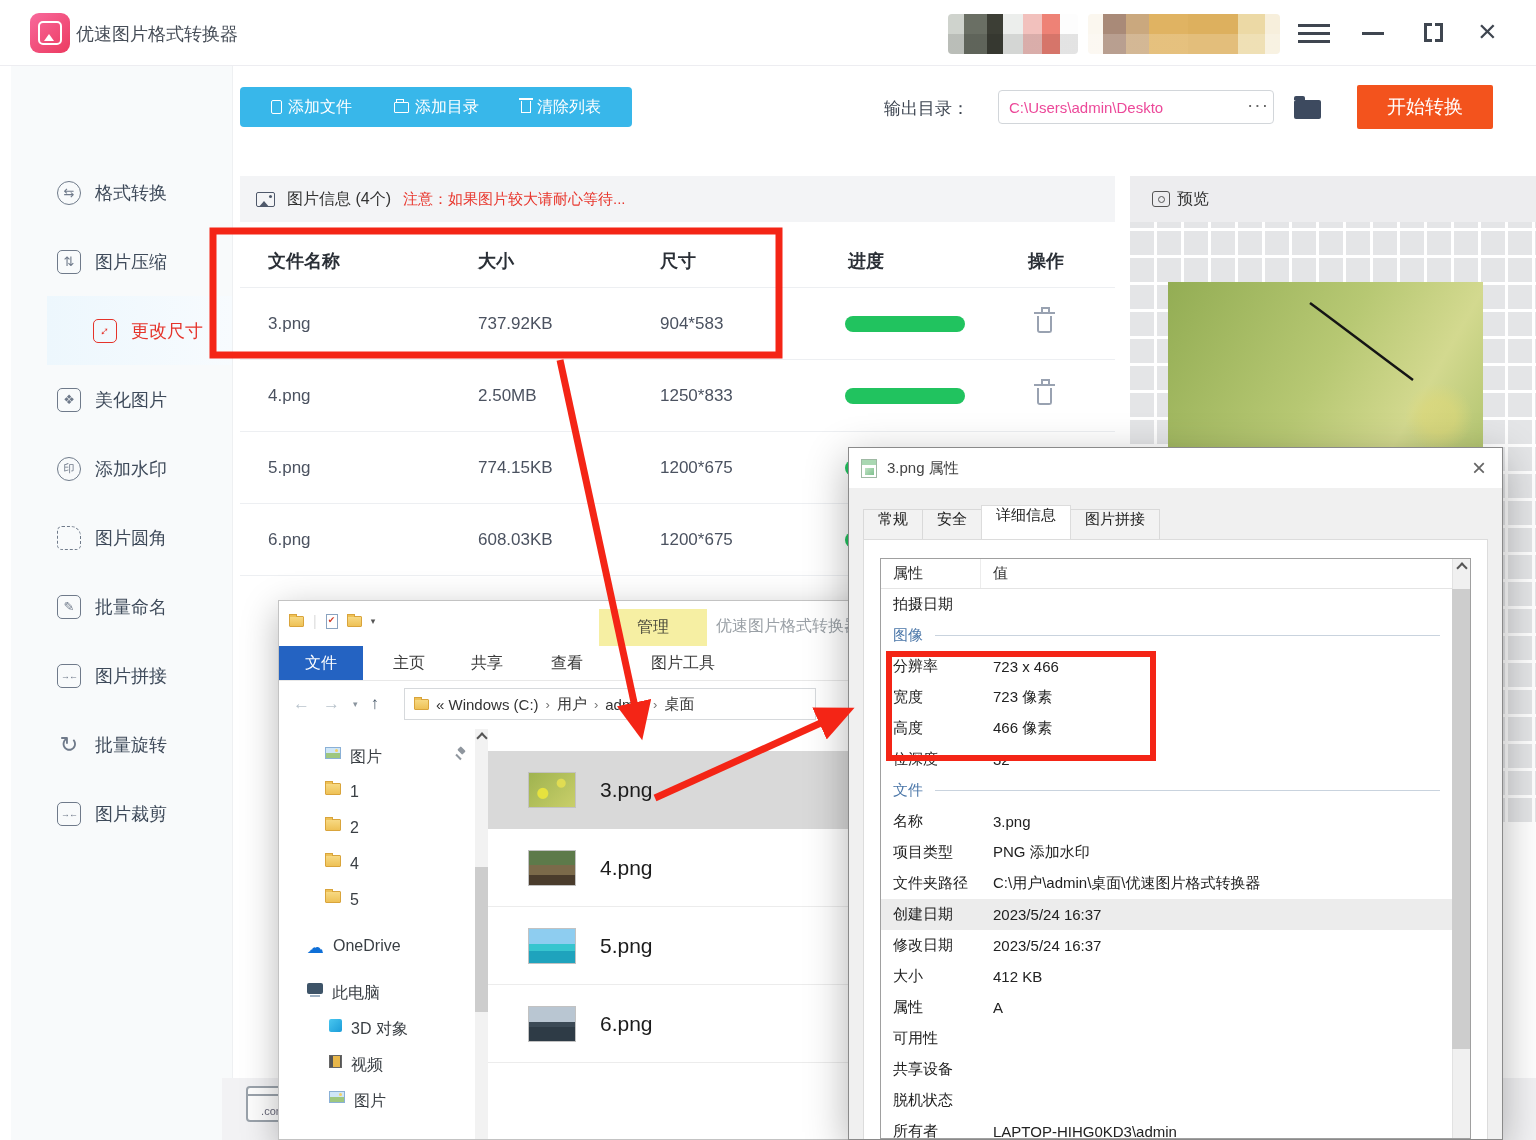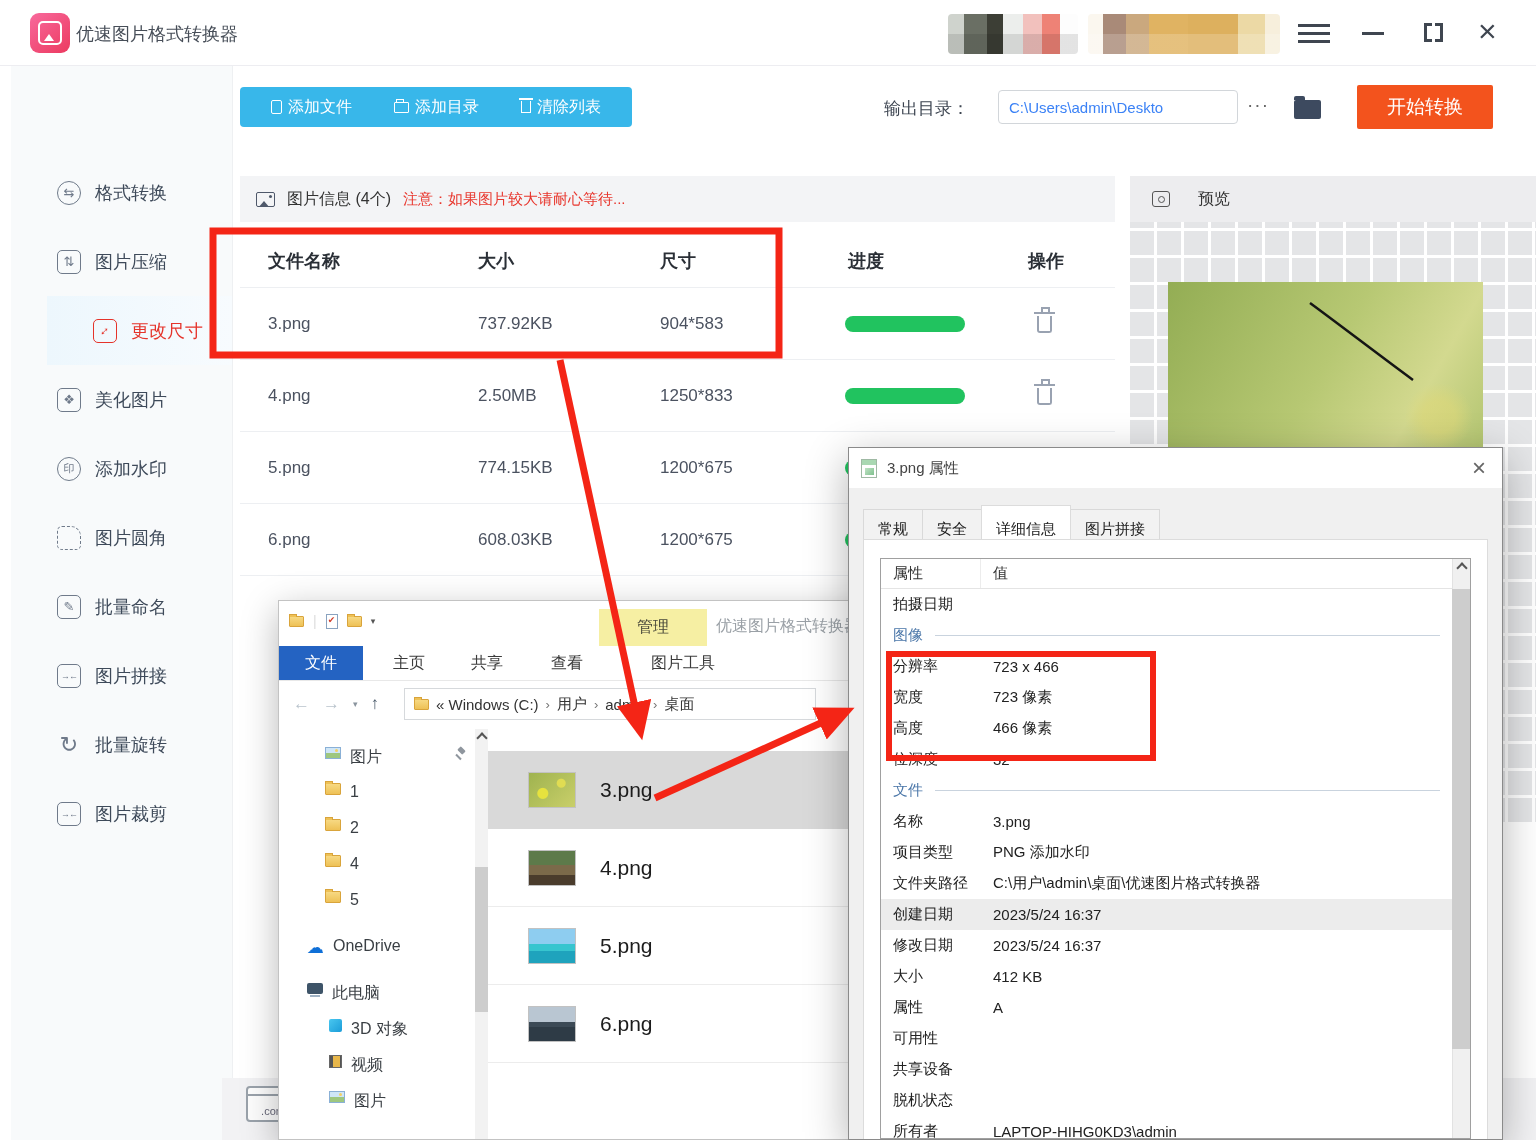--- a/index.html
+++ b/index.html
@@ -48,22 +48,22 @@
 
 #btn-group { position:absolute; left:240px; top:87px; width:392px; height:40px; background:#38b7ea; border-radius:4px;
   display:flex; align-items:center; justify-content:space-around; padding:0 10px; color:#fff; font-size:16px; z-index:2; }
 .tbtn { display:flex; align-items:center; gap:6px; cursor:pointer; }
 .w-file { width:11px; height:14px; border:1.6px solid #fff; border-radius:2px; }
 .w-folder { width:15px; height:11px; border:1.6px solid #fff; border-radius:1px; position:relative; }
 .w-folder::before { content:""; position:absolute; top:-4px; left:1px; width:6px; height:2px; border:1.6px solid #fff; border-bottom:none; }
 .w-trash { width:10px; height:12px; border:1.6px solid #fff; border-top:none; position:relative; }
 .w-trash::before { content:""; position:absolute; left:-3px; right:-3px; top:-3px; height:1.6px; background:#fff; }
 .out-label { position:absolute; left:884px; top:97px; font-size:17px; color:#3c4450; z-index:2; }
-.out-input { position:absolute; left:998px; top:90px; width:240px; height:34px; border:1px solid #d2d6da; border-radius:4px;
-  font-size:15px; color:#3b82f6; padding:0 10px; background:#fff; z-index:2; font-family:inherit; }
+.out-input { position:absolute; left:998px; top:90px; width:276px; height:34px; border:1px solid #d2d6da; border-radius:4px;
+  font-size:15px; color:#ec4899; padding:0 10px; background:#fff; z-index:2; font-family:inherit; }
 .more-btn { position:absolute; left:1247px; top:94px; font-size:19px; color:#666; letter-spacing:1px; z-index:2; cursor:pointer; }
 .fold-ico { position:absolute; left:1294px; top:100px; width:27px; height:19px; background:#3d4a5f; border-radius:2px; z-index:2; cursor:pointer; }
 .fold-ico::before { content:""; position:absolute; top:-4px; left:0; width:11px; height:4px; background:#3d4a5f; border-radius:2px 2px 0 0; }
 #start-btn { position:absolute; left:1357px; top:85px; width:136px; height:44px; background:#f3531d; color:#fff; font-size:19px;
   border:none; border-radius:2px; display:flex; align-items:center; justify-content:center; z-index:2; cursor:pointer; }
 
 
 #info-strip { position:absolute; left:240px; top:176px; width:875px; height:46px; background:#f3f4f6; display:flex; align-items:center; gap:12px; padding-left:16px; z-index:1; }
 .pic-ico { width:19px; height:15px; border:1.6px solid #4e586a; border-radius:2px; position:relative; overflow:hidden; flex-shrink:0; }
 .pic-ico::before { content:""; position:absolute; right:2px; top:2px; width:3px; height:3px; border-radius:50%; background:#4e586a; }
@@ -77,21 +77,21 @@
 .frow { height:72px; position:relative; border-bottom:1px solid #edeff2; font-size:17px; color:#4b5260; }
 .frow .c-name { position:absolute; left:28px; top:26px; }
 .frow .c-size { position:absolute; left:238px; top:26px; }
 .frow .c-dims { position:absolute; left:420px; top:26px; }
 .pbar { position:absolute; left:605px; top:28px; width:120px; height:16px; border-radius:8px; background:#21c35f; }
 .trash { position:absolute; left:797px; top:28px; width:15px; height:17px; border:2px solid #99a2b1; border-top:none; border-radius:0 0 3px 3px; cursor:pointer; }
 .trash::before { content:""; position:absolute; left:-5px; right:-5px; top:-4px; height:2px; background:#99a2b1; }
 .trash::after { content:""; position:absolute; left:2px; top:-9px; width:5px; height:3px; border:2px solid #99a2b1; border-bottom:none; }
 
 
-#prev-strip { position:absolute; left:1130px; top:176px; width:406px; height:46px; background:#ededef; display:flex; align-items:center; gap:28px; padding-left:22px; z-index:1; }
+#prev-strip { position:absolute; left:1130px; top:176px; width:406px; height:46px; background:#ededef; display:flex; align-items:center; gap:7px; padding-left:22px; z-index:1; }
 .prev-ico { width:18px; height:16px; border:1.5px solid #555; border-radius:3px; position:relative; flex-shrink:0; }
 .prev-ico::after { content:""; position:absolute; left:5px; top:4px; width:5px; height:5px; border:1.5px solid #555; border-radius:50%; }
 .prev-title { font-size:16px; color:#333; }
 #checker { position:absolute; left:1130px; top:222px; width:406px; height:600px; background-color:#e4e5e7;
   background-image:repeating-linear-gradient(0deg,transparent 0 24px,#fff 24px 27px),repeating-linear-gradient(90deg,transparent 0 24px,#fff 24px 27px); z-index:1; }
 #photo { position:absolute; left:1168px; top:282px; width:315px; height:245px; z-index:1;
   background:
    radial-gradient(circle at 78% 80%, rgba(240,230,80,.95) 0 14px, transparent 30px),
    radial-gradient(circle at 62% 90%, rgba(235,225,90,.85) 0 12px, transparent 26px),
    radial-gradient(circle at 28% 92%, rgba(232,226,100,.75) 0 10px, transparent 24px),
@@ -159,21 +159,21 @@
 
 #dialog { position:absolute; left:848px; top:447px; width:655px; height:693px; background:#f0f0f0; border:1px solid #8a8a8a;
   box-shadow:0 12px 40px rgba(0,0,0,.3); z-index:20; }
 .dlg-title { position:absolute; left:0; top:0; width:100%; height:40px; background:#fff; display:flex; align-items:center; padding-left:12px; gap:10px; }
 .png-ico { width:16px; height:19px; background:#fff; border:1px solid #9fb9a4; position:relative; flex-shrink:0; }
 .png-ico::before { content:""; position:absolute; left:0; right:0; top:0; height:5px; background:#a9d8b2; }
 .png-ico::after { content:""; position:absolute; left:3px; top:8px; width:9px; height:7px; background:linear-gradient(135deg,#bfe3c5,#7fc08d); }
 .dlg-title-text { font-size:15px; color:#444; }
 .dlg-close { position:absolute; right:16px; top:6px; font-size:24px; color:#666; cursor:pointer; }
 .dlg-tabs { position:absolute; left:14px; top:57px; display:flex; align-items:flex-end; height:34px; }
-.dtab { height:30px; padding:0 14px; display:flex; align-items:flex-end; font-size:15px; color:#222; background:#f2f2f2; border:1px solid #d9d9d9; border-bottom:none; margin-right:-1px; cursor:pointer; }
+.dtab { height:30px; padding:0 14px; display:flex; align-items:flex-start; font-size:15px; color:#222; background:#f2f2f2; border:1px solid #d9d9d9; border-bottom:none; margin-right:-1px; cursor:pointer; }
 .dtab.active { height:34px; background:#fff; border-color:#dcdcdc; position:relative; z-index:2; }
 .dlg-page { position:absolute; left:14px; top:91px; right:14px; bottom:0; background:#fff; border:1px solid #dcdcdc; border-bottom:none; }
 .dlg-list { position:absolute; left:16px; top:18px; right:16px; bottom:0; border:1px solid #a0a0a0; background:#fff; overflow:hidden; }
 .dl-head { height:30px; display:flex; align-items:center; font-size:15px; color:#333; border-bottom:1px solid #e4e4e4; margin-right:18px; }
 .dl-head .hp { width:100px; padding-left:12px; border-right:1px solid #ececec; height:100%; display:flex; align-items:center; }
 .dl-head .hv { padding-left:12px; }
 .dl-rows { margin-right:18px; }
 .dl-row { height:31px; display:flex; align-items:center; font-size:15px; color:#222; }
 .dl-row .lbl { width:100px; padding-left:12px; flex-shrink:0; }
 .dl-row .val { flex:1; padding-left:12px; }

